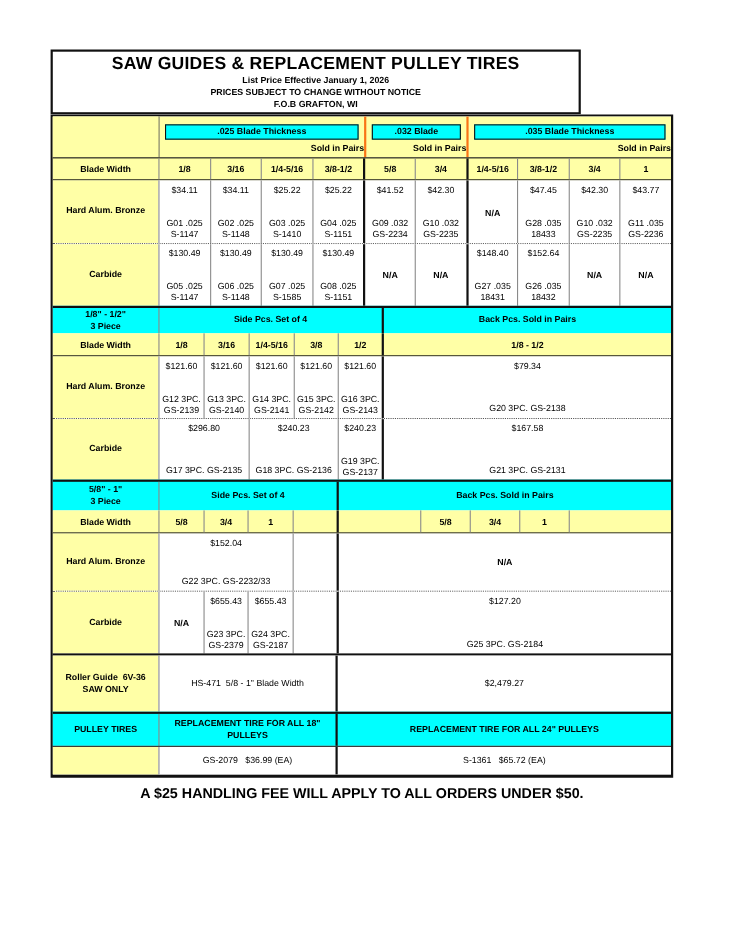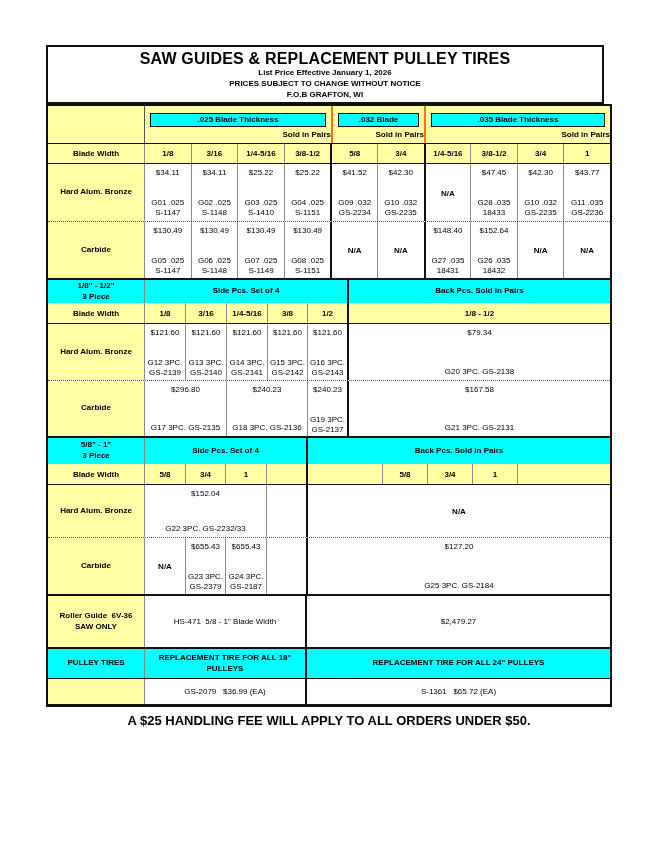--- a/index.html
+++ b/index.html
@@ -2,21 +2,21 @@
 <html><head>
 <meta charset="utf-8">
 <style>
   :root{ --y:#FFFFA6; --c:#00FFFF; }
   *{ box-sizing:border-box; }
   html,body{ margin:0; padding:0; }
   body{ width:670px; height:847px; background:#fff; color:#000;
         font-family:"Liberation Sans", sans-serif; }
   .page{ position:relative; width:670px; height:847px; background:#fff; overflow:hidden; }
 
-  .titlebox{ position:absolute; left:46px; top:45px; width:558px; height:59px;
+  .titlebox{ position:absolute; left:46px; top:45px; width:482px; height:59px;
              border:2px solid #111; background:#fff; text-align:center; padding-top:3px; }
   .title{ font-size:16px; font-weight:bold; letter-spacing:.2px; }
   .sub{ font-size:8px; font-weight:bold; line-height:1.35; }
 
   .tbl{ position:absolute; left:46px; top:104px; width:566px;
         border:2px solid #111; border-bottom-width:3px; background:#fff; }
 
   .row{ display:grid; position:relative; }
   .c{ border-left:1px solid #8a8a8a; position:relative; overflow:hidden; }
   .c:first-child{ border-left:none; }
@@ -184,21 +184,21 @@
 S-1147</div>
         </div>
       <div class="c d">
           <div class="price">$130.49</div>
           <div class="part pre">G06 .025
 S-1148</div>
         </div>
       <div class="c d">
           <div class="price">$130.49</div>
           <div class="part pre">G07 .025
-S-1149</div>
+S-1585</div>
         </div>
       <div class="c d">
           <div class="price">$130.49</div>
           <div class="part pre">G08 .025
 S-1151</div>
         </div>
       <div class="c d na bv">
           <div class="price">N/A</div>
         </div>
       <div class="c d na">

